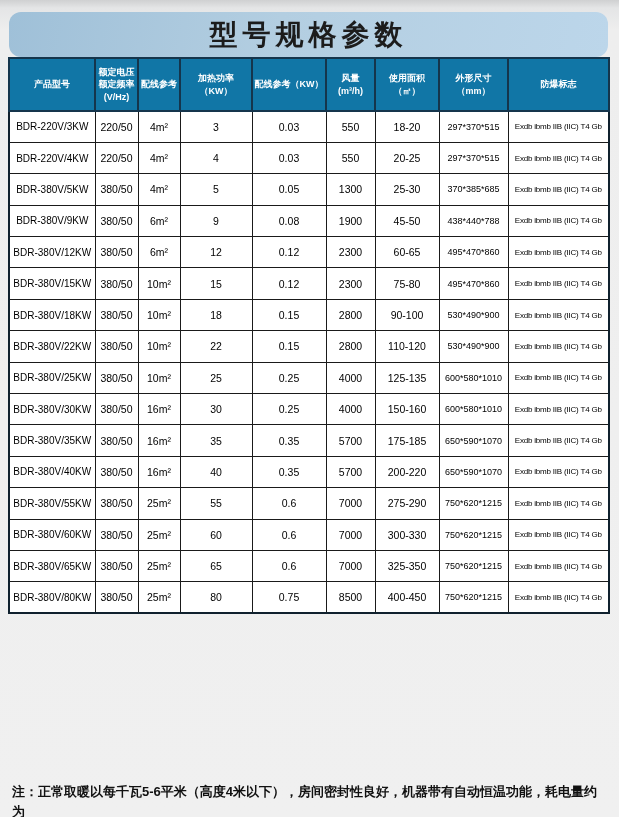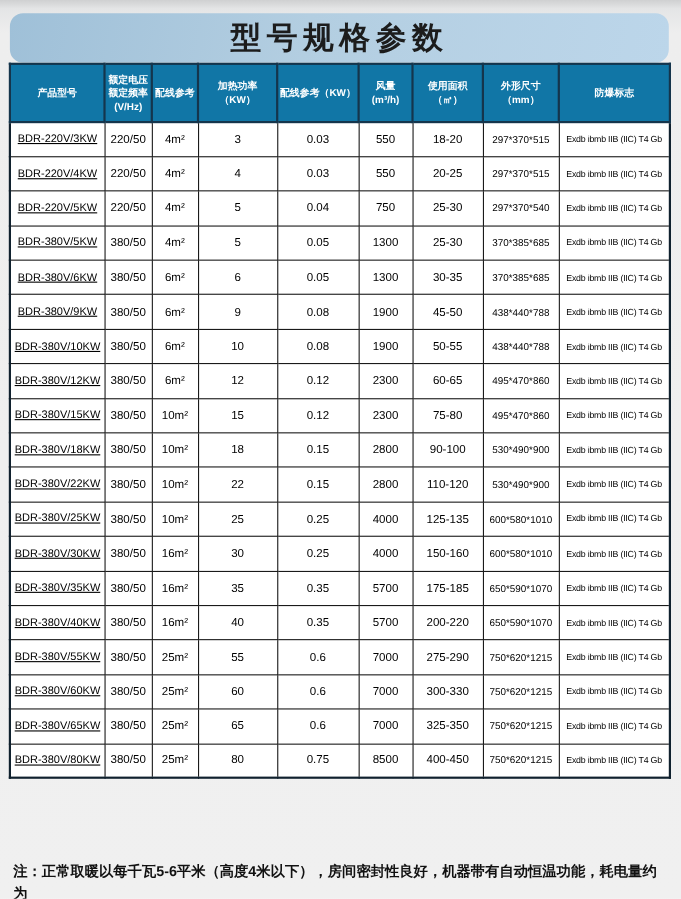--- a/index.html
+++ b/index.html
@@ -35,21 +35,21 @@
     border: 2px solid #15354c;
     height: 53px; text-align: center; vertical-align: middle;
     padding: 0 1px;
   }
   table.spec tbody td {
     border: 1.5px solid #1a1a1a;
     height: 31.4px; text-align: center; vertical-align: middle;
     font-size: 10.5px; color: #000; background: #ffffff;
     padding: 0 1px; white-space: nowrap; overflow: hidden;
   }
-  table.spec tbody td.c0 { font-size: 10px; text-decoration: underline; }
+  table.spec tbody td.c0 { font-size: 10px; }
   table.spec tbody td.c7 { font-size: 9px; margin-top: 21px; }
   table.spec tbody td.c8 { font-size: 8px; letter-spacing: -0.2px; }
 
   
   .note {
     position: absolute; left: 12px; top: 782px; width: 596px;
     font-size: 13px; font-weight: bold; color: #111; line-height: 1.55;
   }
 </style>
 </head>
@@ -103,75 +103,42 @@
           <td class="c1">220/50</td>
           <td class="c2">4m²</td>
           <td class="c3">4</td>
           <td class="c4">0.03</td>
           <td class="c5">550</td>
           <td class="c6">20-25</td>
           <td class="c7">297*370*515</td>
           <td class="c8">Exdb ibmb IIB (IIC) T4 Gb</td>
         </tr>
         <tr>
-          <td class="c0">BDR-220V/5KW</td>
-          <td class="c1">220/50</td>
-          <td class="c2">4m²</td>
-          <td class="c3">5</td>
-          <td class="c4">0.04</td>
-          <td class="c5">750</td>
-          <td class="c6">25-30</td>
-          <td class="c7">297*370*540</td>
-          <td class="c8">Exdb ibmb IIB (IIC) T4 Gb</td>
-        </tr>
-        <tr>
           <td class="c0">BDR-380V/5KW</td>
           <td class="c1">380/50</td>
           <td class="c2">4m²</td>
           <td class="c3">5</td>
           <td class="c4">0.05</td>
           <td class="c5">1300</td>
           <td class="c6">25-30</td>
           <td class="c7">370*385*685</td>
           <td class="c8">Exdb ibmb IIB (IIC) T4 Gb</td>
         </tr>
         <tr>
-          <td class="c0">BDR-380V/6KW</td>
-          <td class="c1">380/50</td>
-          <td class="c2">6m²</td>
-          <td class="c3">6</td>
-          <td class="c4">0.05</td>
-          <td class="c5">1300</td>
-          <td class="c6">30-35</td>
-          <td class="c7">370*385*685</td>
-          <td class="c8">Exdb ibmb IIB (IIC) T4 Gb</td>
-        </tr>
-        <tr>
           <td class="c0">BDR-380V/9KW</td>
           <td class="c1">380/50</td>
           <td class="c2">6m²</td>
           <td class="c3">9</td>
           <td class="c4">0.08</td>
           <td class="c5">1900</td>
           <td class="c6">45-50</td>
           <td class="c7">438*440*788</td>
           <td class="c8">Exdb ibmb IIB (IIC) T4 Gb</td>
         </tr>
         <tr>
-          <td class="c0">BDR-380V/10KW</td>
-          <td class="c1">380/50</td>
-          <td class="c2">6m²</td>
-          <td class="c3">10</td>
-          <td class="c4">0.08</td>
-          <td class="c5">1900</td>
-          <td class="c6">50-55</td>
-          <td class="c7">438*440*788</td>
-          <td class="c8">Exdb ibmb IIB (IIC) T4 Gb</td>
-        </tr>
-        <tr>
           <td class="c0">BDR-380V/12KW</td>
           <td class="c1">380/50</td>
           <td class="c2">6m²</td>
           <td class="c3">12</td>
           <td class="c4">0.12</td>
           <td class="c5">2300</td>
           <td class="c6">60-65</td>
           <td class="c7">495*470*860</td>
           <td class="c8">Exdb ibmb IIB (IIC) T4 Gb</td>
         </tr>

